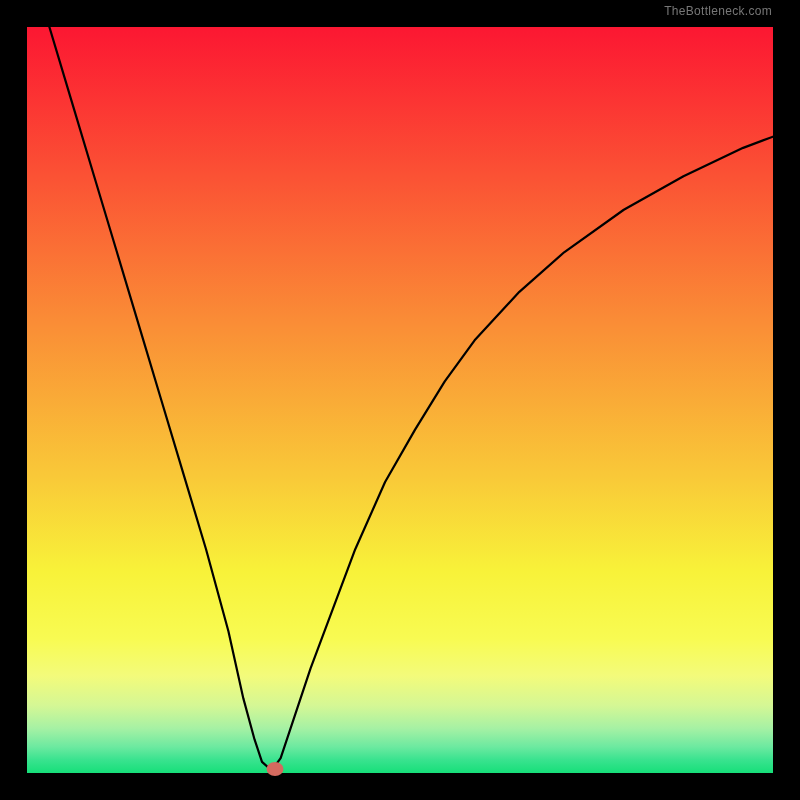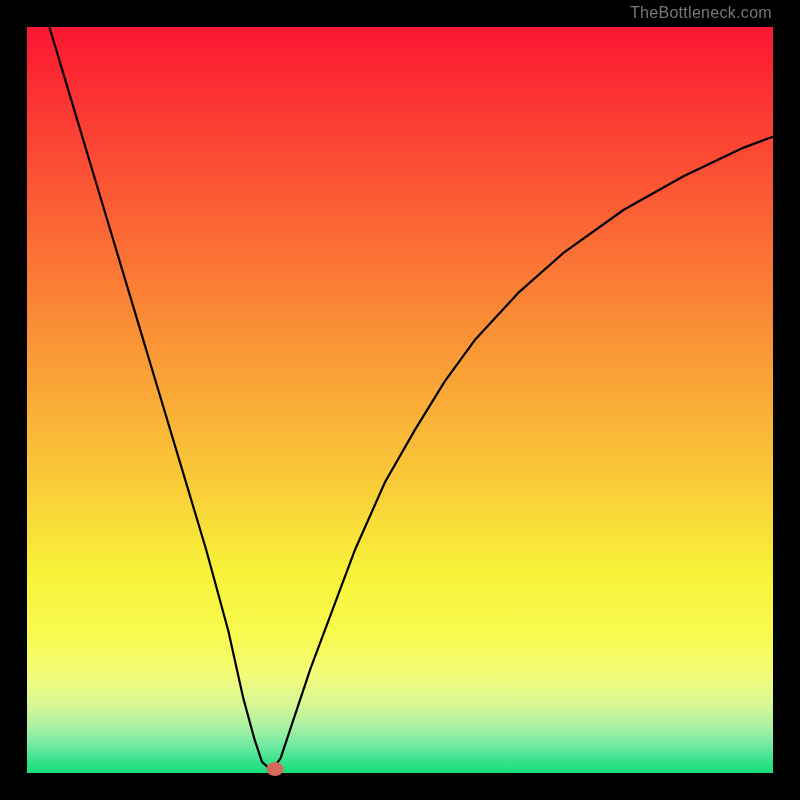--- a/index.html
+++ b/index.html
@@ -1,17 +1,17 @@
 <!DOCTYPE html>
 <html><head>
   <meta charset="utf-8">
   <style>
     * { margin: 0; padding: 0; box-sizing: border-box; }
     body { width: 800px; height: 800px; background: #000; position: relative; overflow: hidden; font-family: Arial, sans-serif; }
-    .watermark { position: absolute; top: 4px; right: 28px; color: #777; font-size: 16px; font-weight: 500; letter-spacing: 0.3px; z-index: 20; }
+    .watermark { position: absolute; top: 4px; right: 28px; color: #777; font-size: 12px; font-weight: 500; letter-spacing: 0.3px; z-index: 20; }
     .plot-area { position: absolute; left: 27px; top: 27px; width: 746px; height: 746px; }
     .plot-area svg { display: block; width: 100%; height: 100%; }
     .marker { position: absolute; width: 17px; height: 14px; background: #d46a5f; border-radius: 50%; transform: translate(-50%, -50%); z-index: 10; }
   </style>
 </head>
 <body>
 
 <div class="watermark">TheBottleneck.com</div>
 
 <div class="plot-area">

